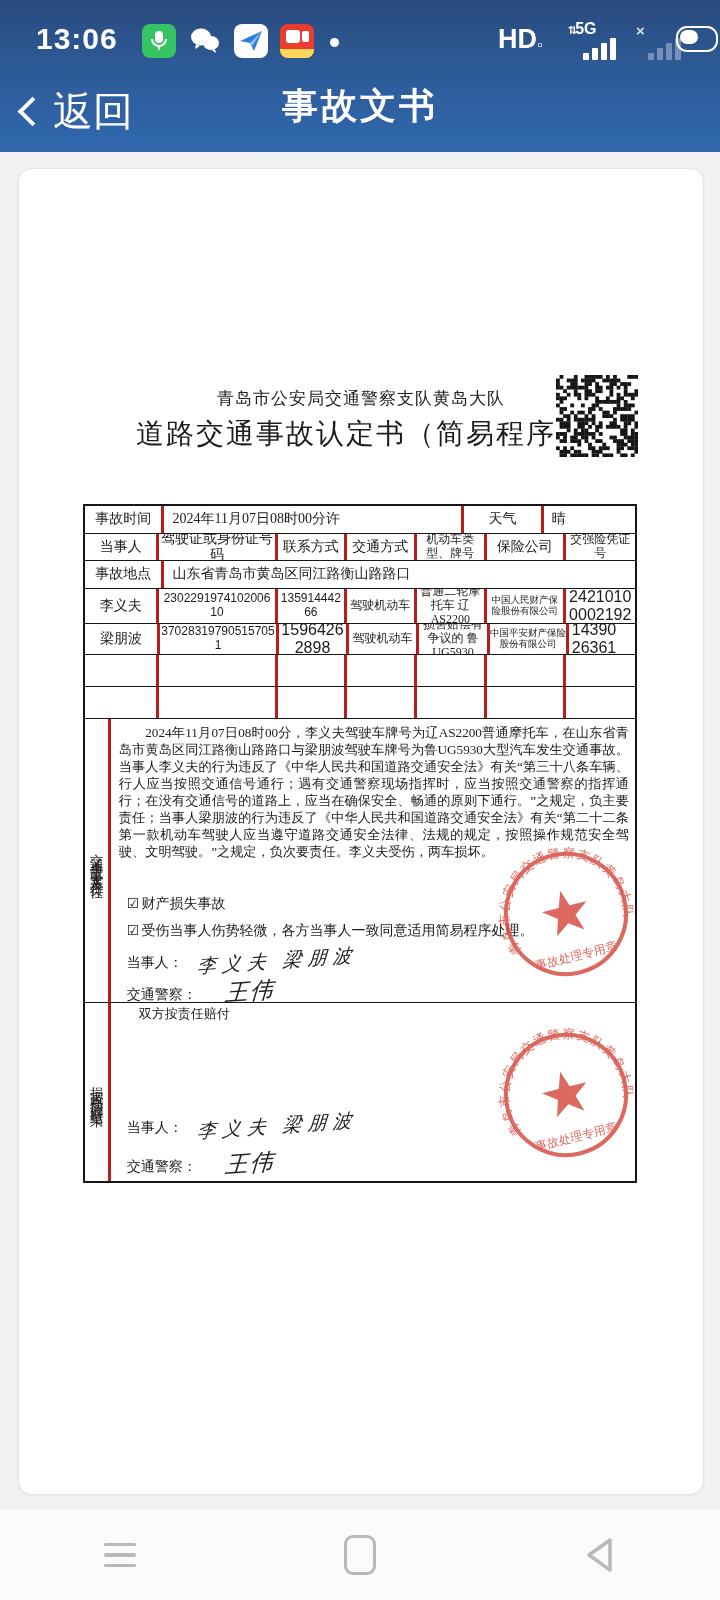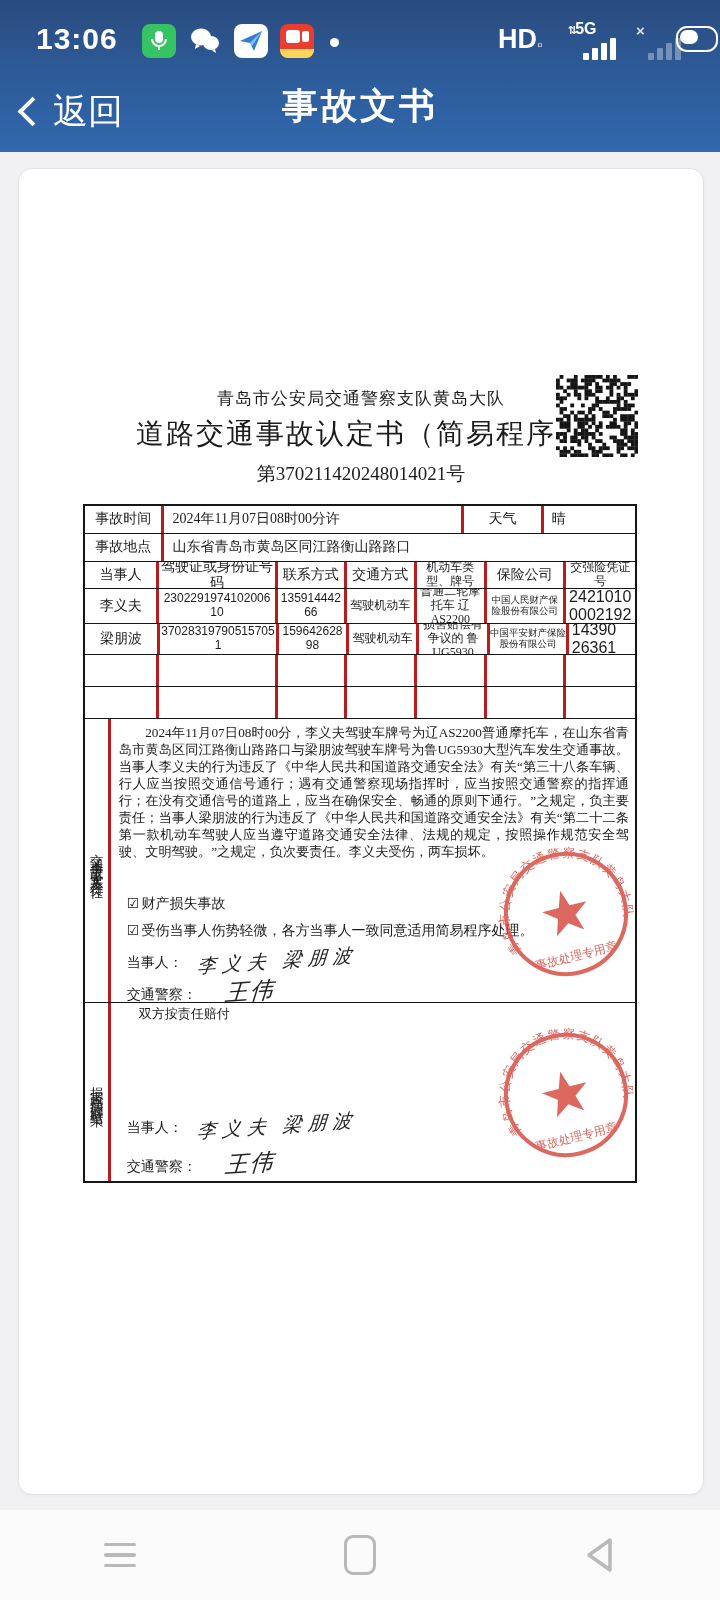--- a/index.html
+++ b/index.html
@@ -29,21 +29,21 @@
   .bars2{left:648px;}
   .bars2 i{background:rgba(255,255,255,.35);}
   .simx{position:absolute;left:636px;top:22px;font-size:15px;color:rgba(255,255,255,.8);font-weight:bold;}
   .batt{position:absolute;left:676px;top:26px;width:38px;height:22px;border:2.5px solid #fff;border-radius:11px;}
   .batt i{position:absolute;left:2px;top:2px;width:18px;height:14px;background:#fff;border-radius:7px;}
   
   .navrow{position:absolute;left:0;top:70px;width:720px;height:82px;color:#fff;}
   .back{position:absolute;left:22px;top:18px;height:46px;display:flex;align-items:center;cursor:pointer;}
   .chev{width:17px;height:17px;border-left:4.5px solid #fff;border-bottom:4.5px solid #fff;
         transform:rotate(45deg);margin-right:10px;}
-  .backtxt{font-size:35px;}
+  .backtxt{font-size:40px;}
   .ptitle{position:absolute;left:0;top:12px;width:100%;text-align:center;font-size:36px;font-weight:bold;letter-spacing:3px;}
   
   .card{position:absolute;left:18px;top:168px;width:684px;height:1325px;background:#fff;
         border:1px solid #e3e3e6;border-radius:14px;box-shadow:0 1px 3px rgba(0,0,0,.04);}
   .doc{position:absolute;left:0;top:0;width:100%;height:100%;
        font-family:"Liberation Serif","DejaVu Serif",serif;color:#1c1c1c;}
   .agency{position:absolute;top:218px;left:0;width:100%;text-align:center;font-size:17px;letter-spacing:1px;}
   .dtitle{position:absolute;top:246px;left:0;width:100%;text-align:center;font-size:28px;letter-spacing:2px;}
   .dnum{position:absolute;top:292px;left:0;width:100%;text-align:center;font-size:19px;}
   .qr{position:absolute;left:537px;top:206px;width:82px;height:82px;background:#fff;}
@@ -144,21 +144,20 @@
       </div>
       <div class="ptitle">事故文书</div>
     </div>
   </div>
 
   <div class="card">
     <div class="doc">
 
       <div class="agency">青岛市公安局交通警察支队黄岛大队</div>
       <div class="dtitle">道路交通事故认定书（简易程序）</div>
-      <div class="dnum">第370211420248014021号</div>
       <svg class="qr" id="qr-svg" viewBox="0 0 82 82">
           <rect x="3.57" y="0.00" width="3.82" height="3.82" fill="#151515"></rect>
           <rect x="17.83" y="0.00" width="3.82" height="3.82" fill="#151515"></rect>
           <rect x="28.52" y="0.00" width="3.82" height="3.82" fill="#151515"></rect>
           <rect x="32.09" y="0.00" width="3.82" height="3.82" fill="#151515"></rect>
           <rect x="35.65" y="0.00" width="3.82" height="3.82" fill="#151515"></rect>
           <rect x="39.22" y="0.00" width="3.82" height="3.82" fill="#151515"></rect>
           <rect x="42.78" y="0.00" width="3.82" height="3.82" fill="#151515"></rect>
           <rect x="49.91" y="0.00" width="3.82" height="3.82" fill="#151515"></rect>
           <rect x="57.04" y="0.00" width="3.82" height="3.82" fill="#151515"></rect>
@@ -424,49 +423,49 @@
 
       <div class="dtable">
 
         <div class="trow" style="height:28px">
           <div class="c" style="width:80px">事故时间</div>
           <div class="c cl" style="width:302px">2024年11月07日08时00分许</div>
           <div class="c" style="width:80px">天气</div>
           <div class="c cl" style="width:92px">晴</div>
         </div>
 
-        <div class="trow" style="height:28px">
-          <div class="c" style="width:80px">事故地点</div>
-          <div class="c cl" style="width:474px">山东省青岛市黄岛区同江路衡山路路口</div>
-        </div>
-
         <div class="trow" style="height:27px">
           <div class="c" style="width:75px">当事人</div>
           <div class="c" style="width:119px">驾驶证或身份证号码</div>
           <div class="c" style="width:70px">联系方式</div>
           <div class="c" style="width:70px">交通方式</div>
           <div class="c small" style="width:71px">机动车类型、牌号</div>
           <div class="c" style="width:79px">保险公司</div>
           <div class="c small" style="width:70px">交强险凭证号</div>
         </div>
 
+        <div class="trow" style="height:28px">
+          <div class="c" style="width:80px">事故地点</div>
+          <div class="c cl" style="width:474px">山东省青岛市黄岛区同江路衡山路路口</div>
+        </div>
+
         <div class="trow" style="height:35px">
           <div class="c" style="width:75px">李义夫</div>
           <div class="c num" style="width:119px;font-size:12px">230229197410200610</div>
           <div class="c num" style="width:70px;font-size:12px">13591444266</div>
           <div class="c small" style="width:70px">驾驶机动车</div>
           <div class="c small" style="width:71px">普通二轮摩托车 辽AS2200</div>
           <div class="c tiny" style="width:79px">中国人民财产保险股份有限公司</div>
           <div class="c num" style="width:70px">PDZA202421010000219228</div>
         </div>
 
         <div class="trow" style="height:31px">
           <div class="c" style="width:75px">梁朋波</div>
           <div class="c num" style="width:119px;font-size:12px">370283197905157051</div>
-          <div class="c num" style="width:70px;font-size:12px">15964262898</div>
+          <div class="c num" style="width:70px;font-size:16px">15964262898</div>
           <div class="c small" style="width:70px">驾驶机动车</div>
           <div class="c small" style="width:71px">损害赔偿有争议的 鲁UG5930</div>
           <div class="c tiny" style="width:79px">中国平安财产保险股份有限公司</div>
           <div class="c num" style="width:50px">11134143902636110553</div>
         </div>
 
         <div class="trow" style="height:32px">
           <div class="c" style="width:75px"></div>
             <div class="c" style="width:119px"></div>
             <div class="c" style="width:70px"></div>

